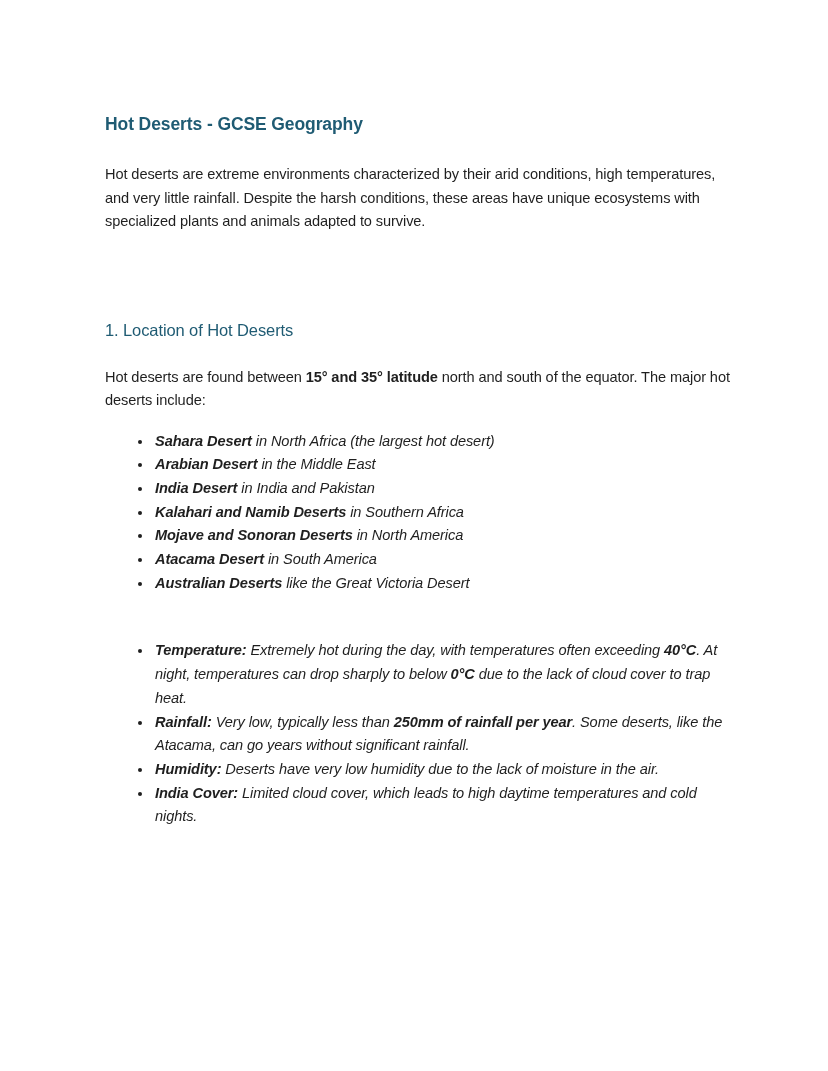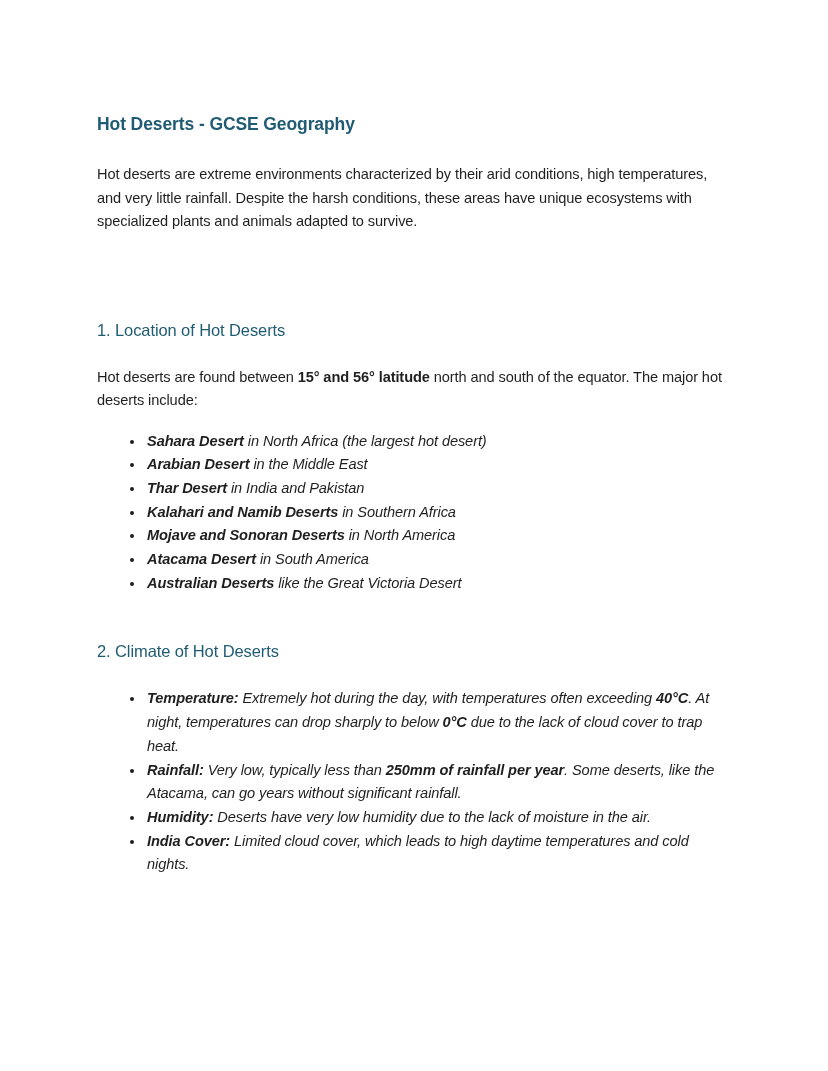--- a/index.html
+++ b/index.html
@@ -9,21 +9,21 @@
   }
   .page {
     position: relative;
     width: 828px;
     height: 1071px;
     background: #ffffff;
     overflow: hidden;
   }
   .content {
     position: absolute;
-    left: 97px;
+    left: 105px;
     top: 112px;
     width: 632px;
     color: #1f1f1f;
     font-size: 14.6px;
     line-height: 23.5px;
     letter-spacing: -0.1px;
   }
   .doc-title {
     font-size: 17.5px;
     line-height: 24px;
@@ -66,35 +66,34 @@
 <div class="page">
   <div class="content">
 
     <h1 class="doc-title">Hot Deserts - GCSE Geography</h1>
 
     <p class="intro"><span>Hot deserts are extreme environments characterized by their arid conditions, high temperatures, and very little rainfall. Despite the harsh conditions, these areas have unique ecosystems with specialized plants and animals adapted to survive.</span></p>
 
     <section>
       <h2 class="section-heading">1. Location of Hot Deserts</h2>
 
-      <p class="para"><span>Hot deserts are found between </span><b>15° and 56° latitude</b><span> north and south of the equator. The major hot deserts include:</span></p>
+      <p class="para"><span>Hot deserts are found between </span><b>15° and 35° latitude</b><span> north and south of the equator. The major hot deserts include:</span></p>
 
       <ul class="bullet-list">
         <li><b>Sahara Desert</b><span> in North Africa (the largest hot desert)</span></li>
         <li><b>Arabian Desert</b><span> in the Middle East</span></li>
-        <li><b>Thar Desert</b><span> in India and Pakistan</span></li>
+        <li><b>India Desert</b><span> in India and Pakistan</span></li>
         <li><b>Kalahari and Namib Deserts</b><span> in Southern Africa</span></li>
         <li><b>Mojave and Sonoran Deserts</b><span> in North America</span></li>
         <li><b>Atacama Desert</b><span> in South America</span></li>
         <li><b>Australian Deserts</b><span> like the Great Victoria Desert</span></li>
       </ul>
     </section>
 
     <section>
-      <h2 class="section-heading">2. Climate of Hot Deserts</h2>
 
 
       <ul class="bullet-list">
         <li><b>Temperature:</b><span> Extremely hot during the day, with temperatures often exceeding </span><b>40°C</b><span>. At night, temperatures can drop sharply to below </span><b>0°C</b><span> due to the lack of cloud cover to trap heat.</span></li>
         <li><b>Rainfall:</b><span> Very low, typically less than </span><b>250mm of rainfall per year</b><span>. Some deserts, like the Atacama, can go years without significant rainfall.</span></li>
         <li><b>Humidity:</b><span> Deserts have very low humidity due to the lack of moisture in the air.</span></li>
         <li><b>India Cover:</b><span> Limited cloud cover, which leads to high daytime temperatures and cold nights.</span></li>
       </ul>
     </section>
 

